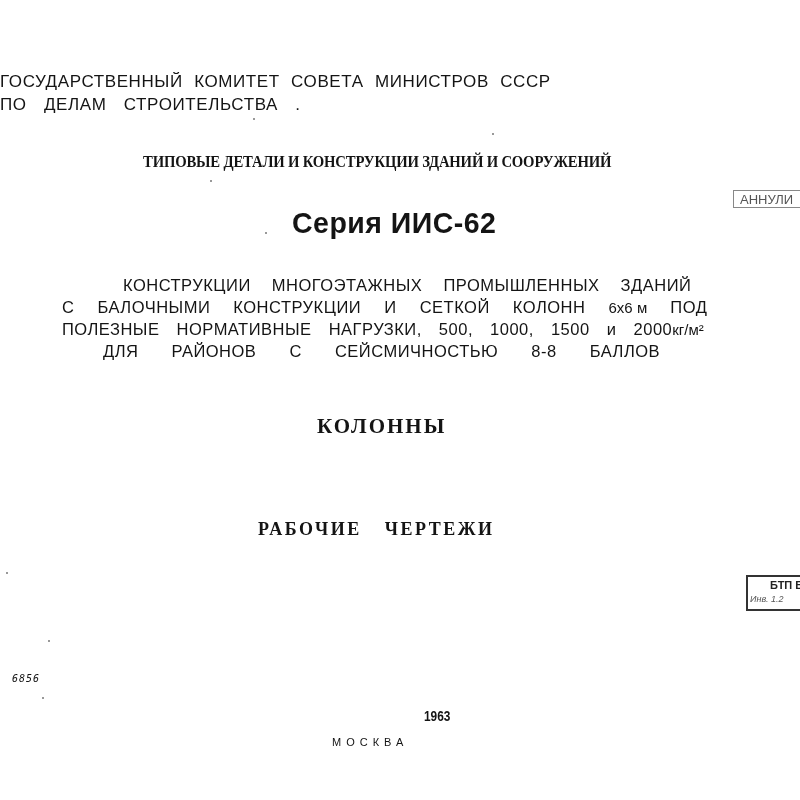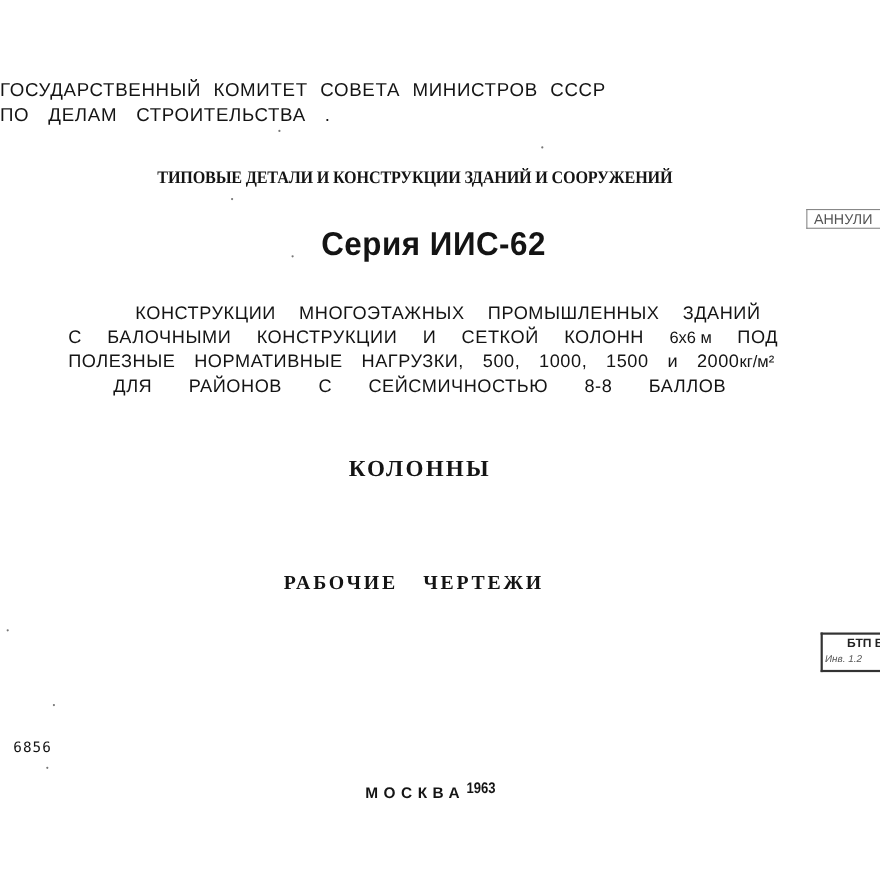--- a/index.html
+++ b/index.html
@@ -54,26 +54,26 @@
   }
   .working {
     top: 519px; left: 258px;
     font-family: "Liberation Serif", serif;
     font-weight: bold; font-size: 18px; letter-spacing: 2.5px; word-spacing: 16px;
   }
 
   .invnum {
     top: 673px; left: 12px;
     font-family: "DejaVu Sans Mono", monospace;
-    font-size: 13px; letter-spacing: 1px;
+    font-style: italic; font-size: 10px; letter-spacing: 1px;
   }
 
   .city {
-    top: 712px; left: 332px;
-    font-size: 14px; letter-spacing: 5px; font-weight: bold;
+    top: 736px; left: 332px;
+    font-size: 11px; letter-spacing: 5px;
   }
   .year {
     top: 708px; left: 424px;
     font-family: "Liberation Sans", sans-serif;
     font-size: 14px; font-weight: bold; letter-spacing: 0;
     transform: scaleX(0.85); transform-origin: left center;
   }
 
   .stamp-annul {
     position: absolute;

